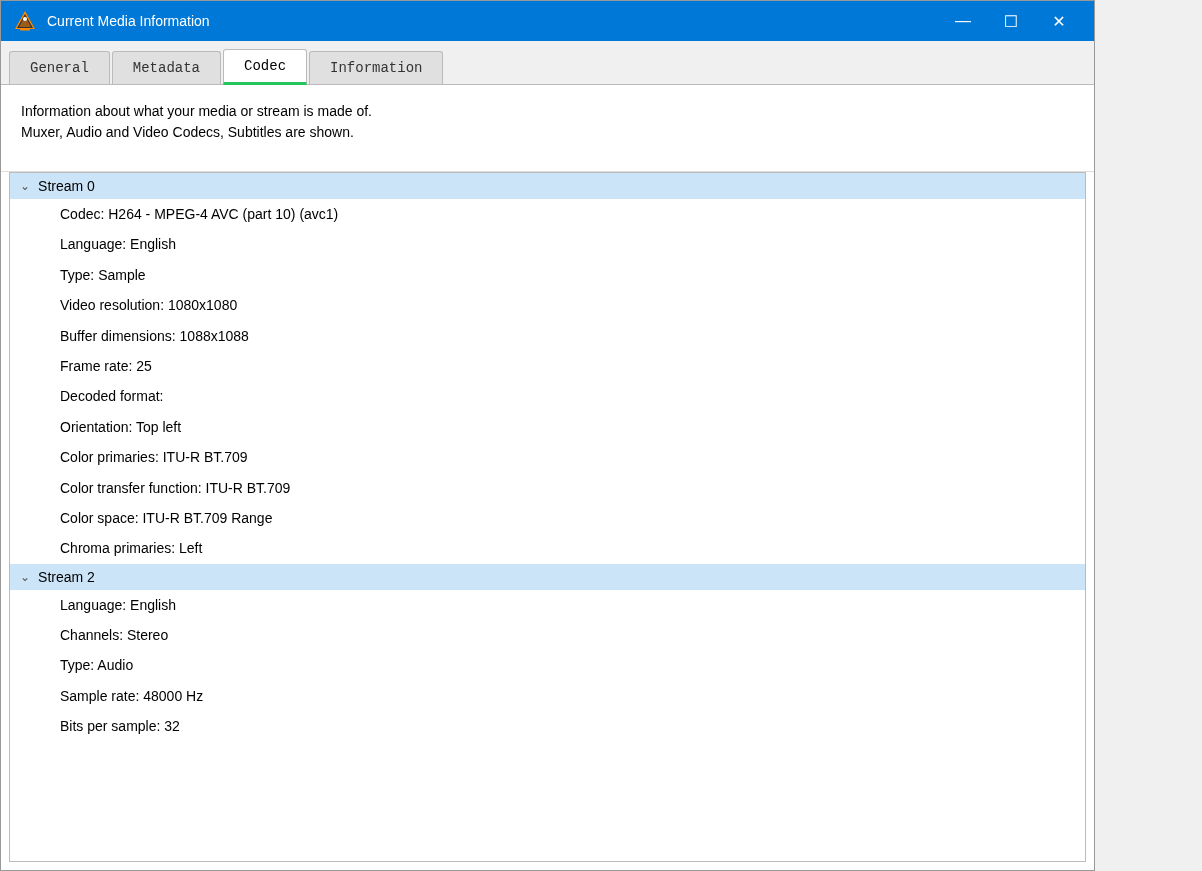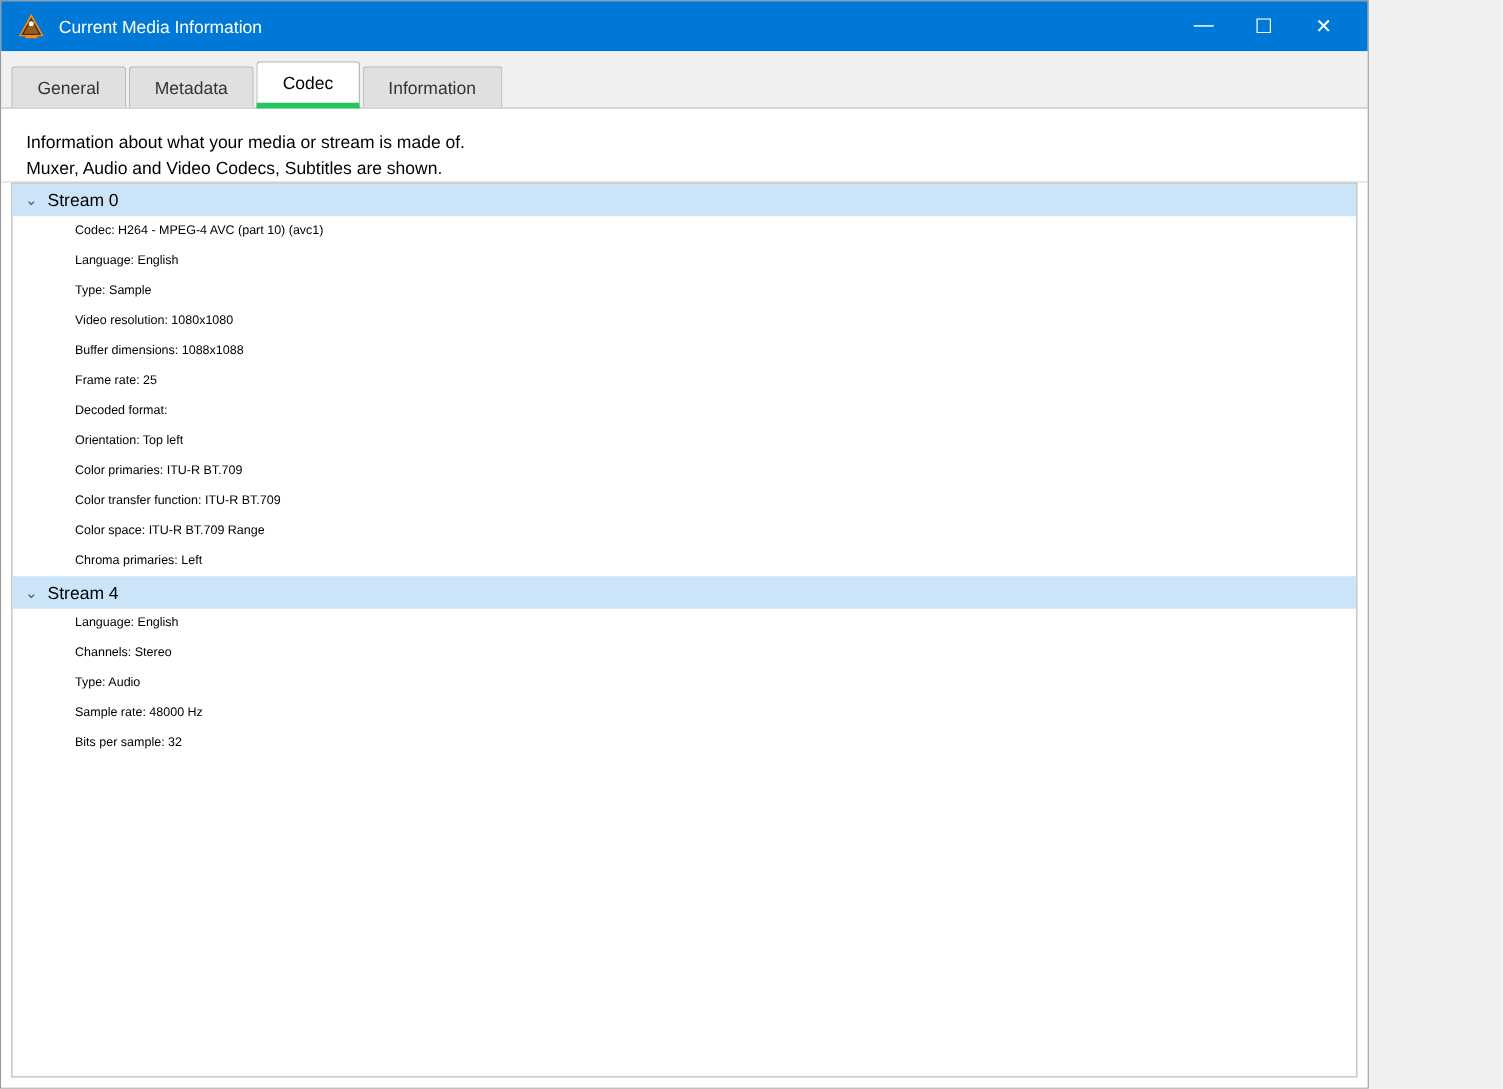--- a/index.html
+++ b/index.html
@@ -67,52 +67,53 @@
       justify-content: center;
     }
 
     .tabs-bar {
       background: #f0f0f0;
       display: flex;
       align-items: flex-end;
       padding: 8px 8px 0 8px;
       border-bottom: 1px solid #bbb;
       flex-shrink: 0;
+      font-family: Liberation Mono, monospace;
     }
 
     .tab {
       padding: 8px 20px;
       cursor: pointer;
       border: 1px solid #bbb;
       border-bottom: none;
       background: #e0e0e0;
       margin-right: 2px;
       font-size: 14px;
       border-radius: 3px 3px 0 0;
       color: #333;
     }
 
     .tab.active {
       background: white;
-      border-bottom: 5px solid #22c55e;
+      border-bottom: 3px solid #22c55e;
       margin-bottom: -1px;
       color: #000;
       font-weight: 400;
     }
 
     .content-area {
       background: white;
       flex: 1;
       display: flex;
       flex-direction: column;
       overflow: hidden;
     }
 
     .description {
-      padding: 16px 20px 0 20px;
+      padding: 16px 20px 28px 20px;
       font-size: 14px;
       color: #000;
       border-bottom: 1px solid #ddd;
       flex-shrink: 0;
     }
 
     .description p {
       line-height: 1.5;
     }
 
@@ -138,21 +139,21 @@
       font-size: 12px;
       color: #555;
     }
 
     .stream-details {
       padding: 0;
     }
 
     .detail-row {
       padding: 4px 10px 4px 50px;
-      font-size: 10px;
+      font-size: 14px;
       color: #000;
       line-height: 1.6;
     }
 
     
     .tree-container::-webkit-scrollbar {
       width: 12px;
     }
     .tree-container::-webkit-scrollbar-track {
       background: #f0f0f0;
@@ -214,21 +215,21 @@
         <div class="detail-row">Decoded format:</div>
         <div class="detail-row">Orientation: Top left</div>
         <div class="detail-row">Color primaries: ITU-R BT.709</div>
         <div class="detail-row">Color transfer function: ITU-R BT.709</div>
         <div class="detail-row">Color space: ITU-R BT.709 Range</div>
         <div class="detail-row">Chroma primaries: Left</div>
       </div>
 
       <div class="stream-header">
         <span class="chevron">⌄</span>
-        <span>Stream 4</span>
+        <span>Stream 2</span>
       </div>
       <div class="stream-details">
         <div class="detail-row">Language: English</div>
         <div class="detail-row">Channels: Stereo</div>
         <div class="detail-row">Type: Audio</div>
         <div class="detail-row">Sample rate: 48000 Hz</div>
         <div class="detail-row">Bits per sample: 32</div>
       </div>
 
     </div>

